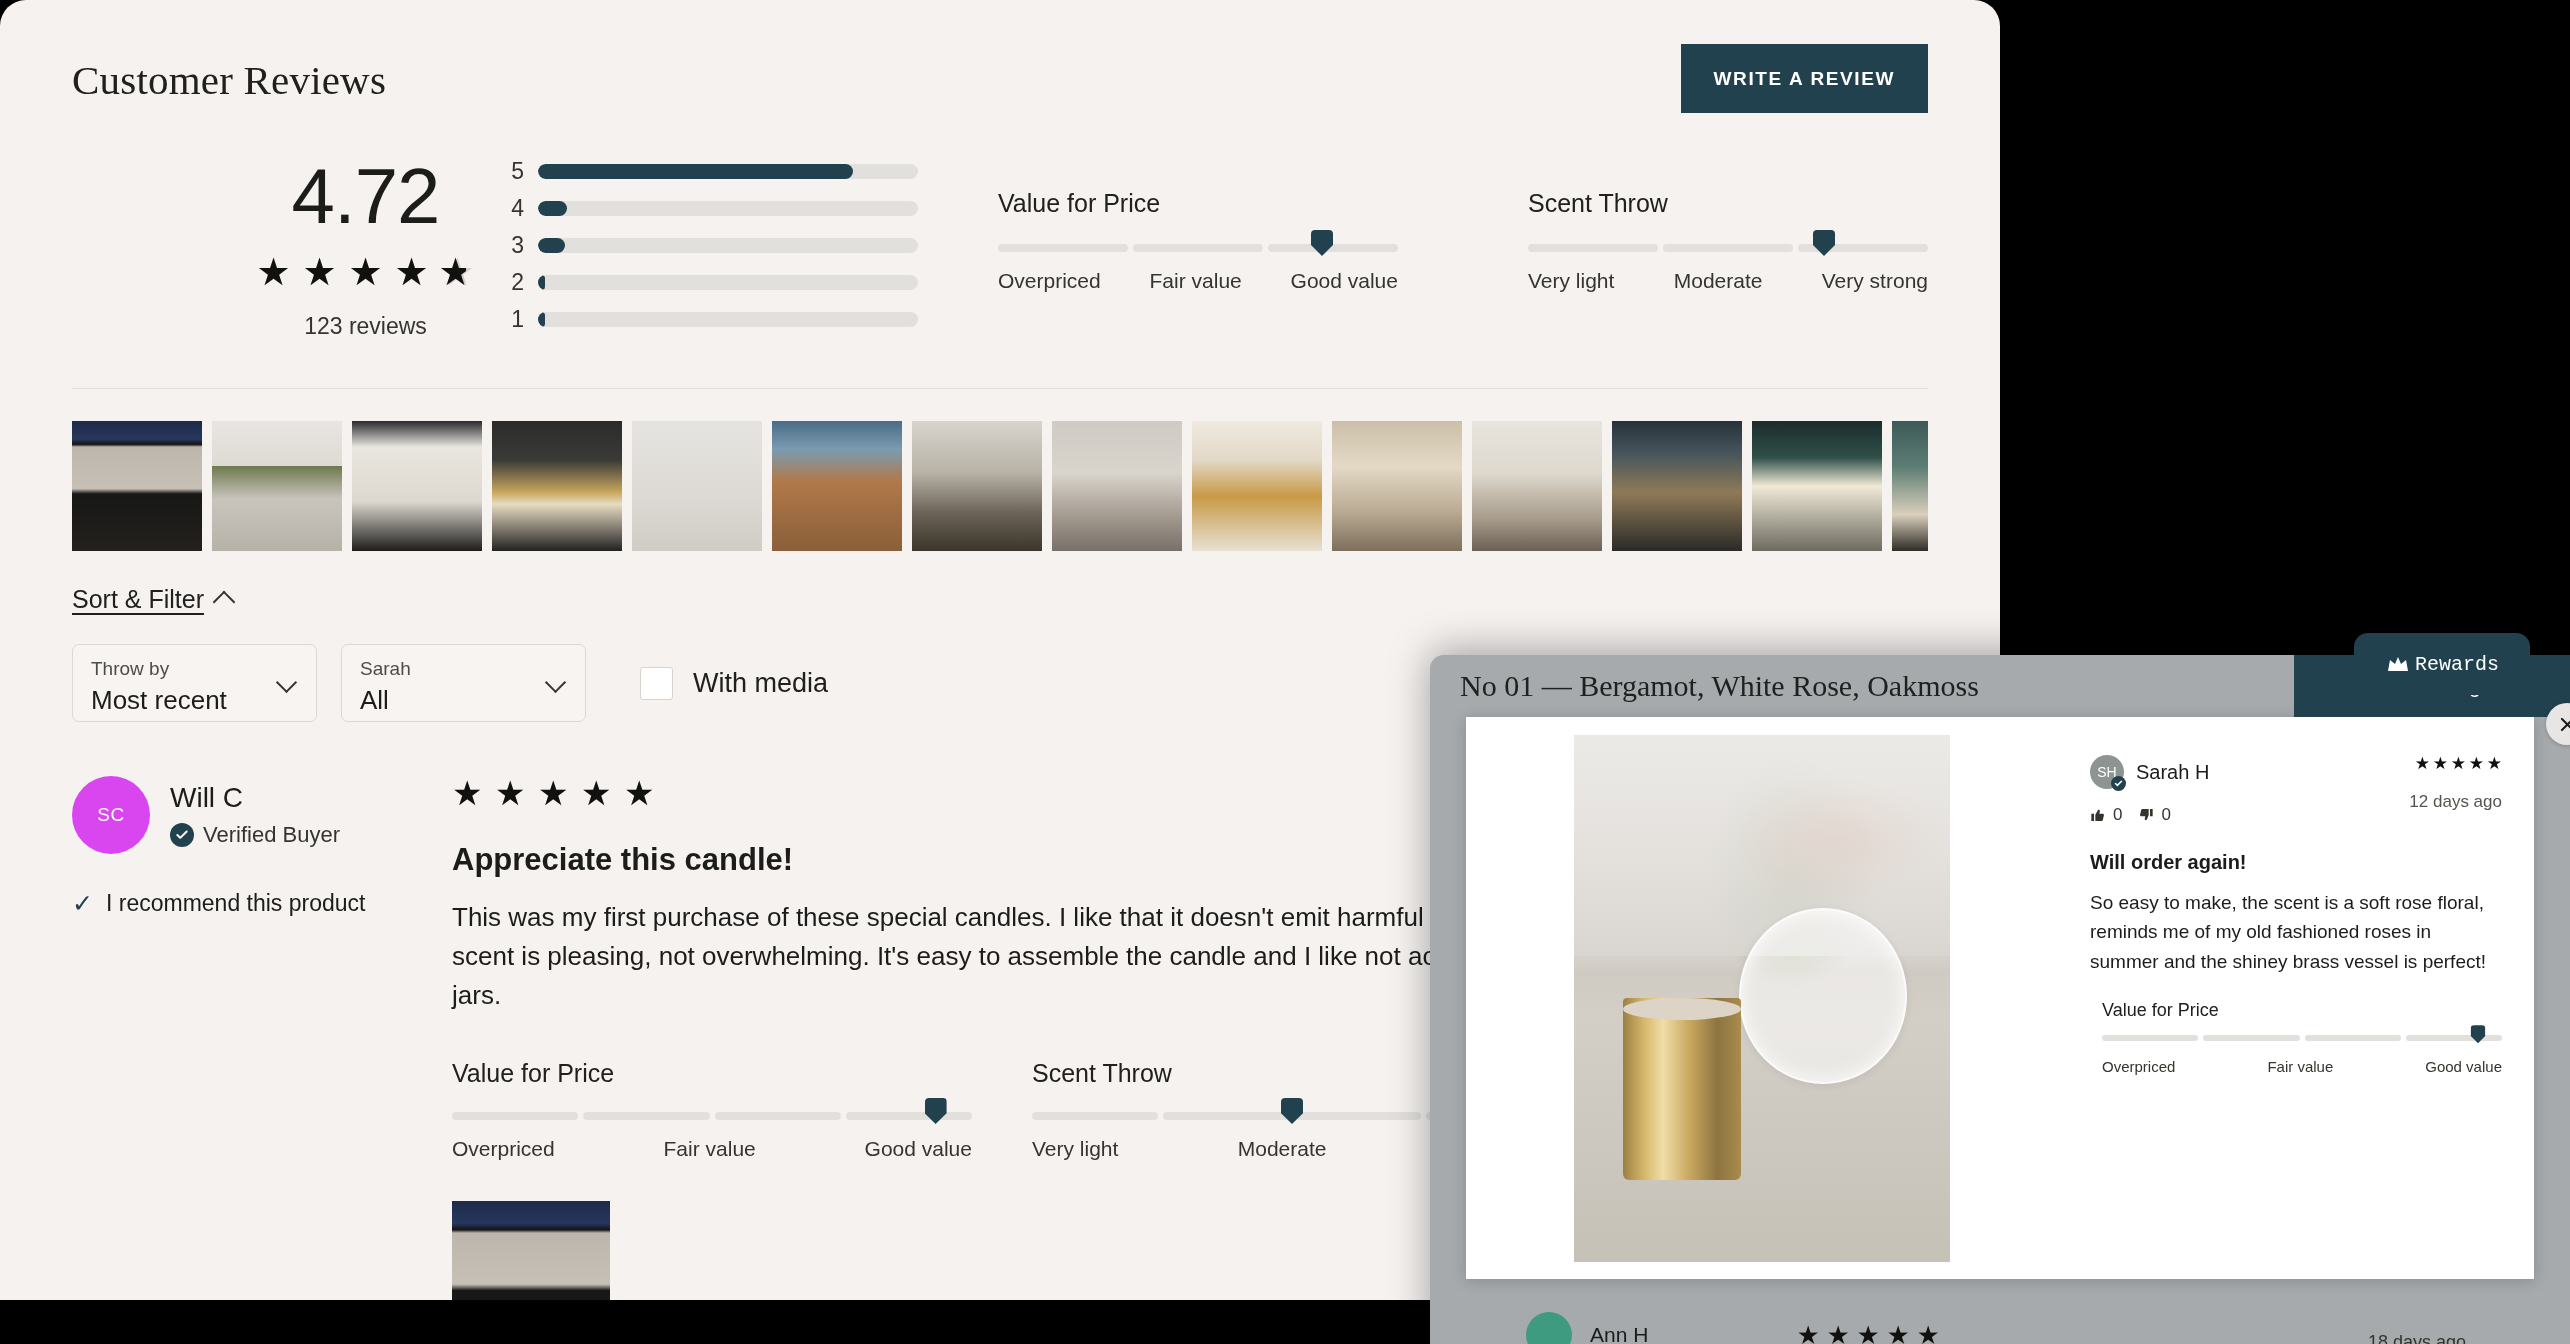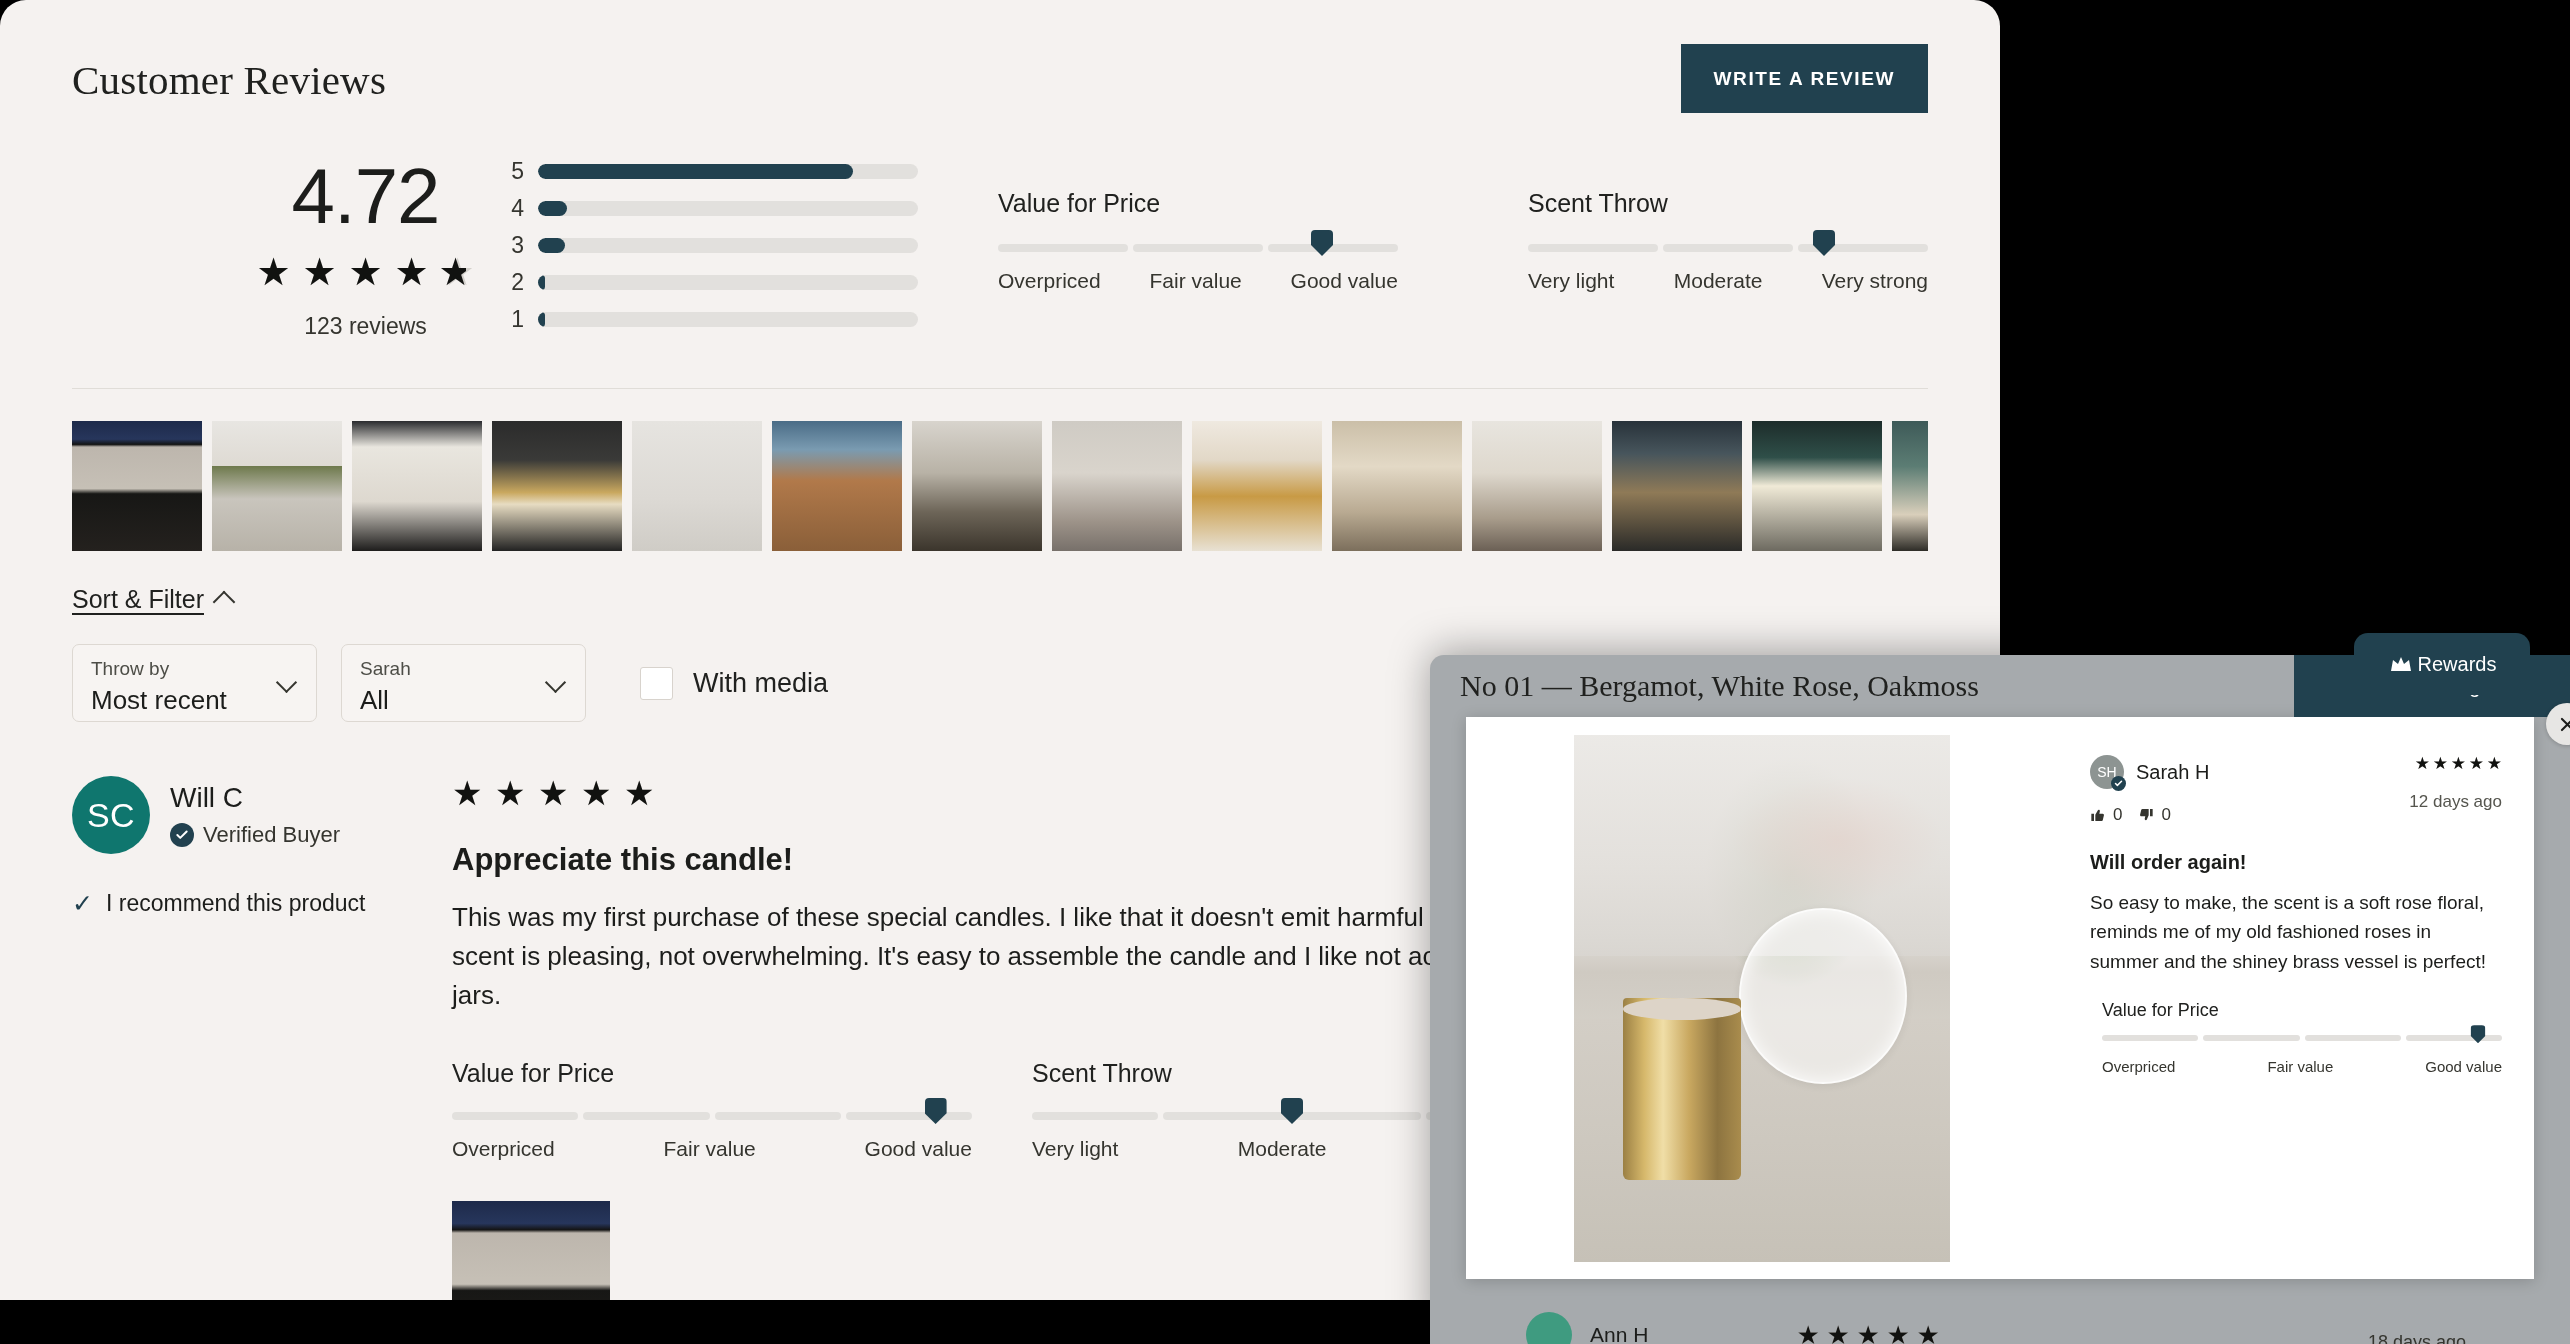--- a/index.html
+++ b/index.html
@@ -141,22 +141,22 @@
   }
   .with-media { display: flex; align-items: center; gap: 20px; margin-left: 30px; }
   .checkbox { width: 33px; height: 33px; background: #fff; border: 1px solid #d8d3cd; border-radius: 3px; cursor: pointer; }
   .with-media-lab { font-size: 27px; color: #20211f; }
 
   
   .review { display: flex; margin-top: 54px; }
   .reviewer { width: 380px; flex: none; }
   .reviewer-head { display: flex; align-items: center; gap: 20px; }
   .avatar {
-    width: 78px; height: 78px; border-radius: 50%; background: #0f766e;
-    color: #fff; font-size: 34px; display: flex; align-items: center; justify-content: center;
+    width: 78px; height: 78px; border-radius: 50%; background: #d946ef;
+    color: #fff; font-size: 19px; display: flex; align-items: center; justify-content: center;
     letter-spacing: .5px; flex: none;
   }
   .rname { font-size: 28px; color: #1c1d1b; }
   .verified { display: flex; align-items: center; gap: 9px; margin-top: 8px; }
   .vbadge {
     width: 24px; height: 24px; border-radius: 50%; background: #21414f;
     display: flex; align-items: center; justify-content: center; flex: none;
   }
   .vbadge svg { width: 14px; height: 14px; }
   .vtext { font-size: 22px; color: #35352f; }
@@ -273,21 +273,21 @@
   .modal-footer { position: absolute; left: 0; bottom: 0; width: 100%; height: 62px; overflow: hidden; }
   .f-review { display: flex; align-items: center; gap: 18px; padding-left: 96px; padding-top: 30px; }
   .f-avatar { width: 46px; height: 46px; border-radius: 50%; background: #3f9b80; }
   .f-name { font-size: 21px; color: #1c1d1b; }
   .f-stars { margin-left: 130px; font-size: 0; }
   .f-date { position: absolute; right: 104px; top: 50px; font-size: 18px; color: #35352f; }
 
   .rewards {
     position: absolute; right: 40px; top: -22px; width: 176px; height: 62px;
     background: #21414f; color: #fff; border-radius: 14px 14px 0 0;
-    display: flex; align-items: center; justify-content: center; gap: 4px; cursor: pointer;
+    display: flex; align-items: center; justify-content: center; gap: 4px; cursor: pointer; font-family: Liberation Mono, monospace;
   }
   .rewards svg { width: 26px; height: 20px; fill: #fff; }
   .rewards .rl { font-size: 20px; }
 </style>
 </head>
 <body>
 
 <div class="screen">
 
   <div class="page">

